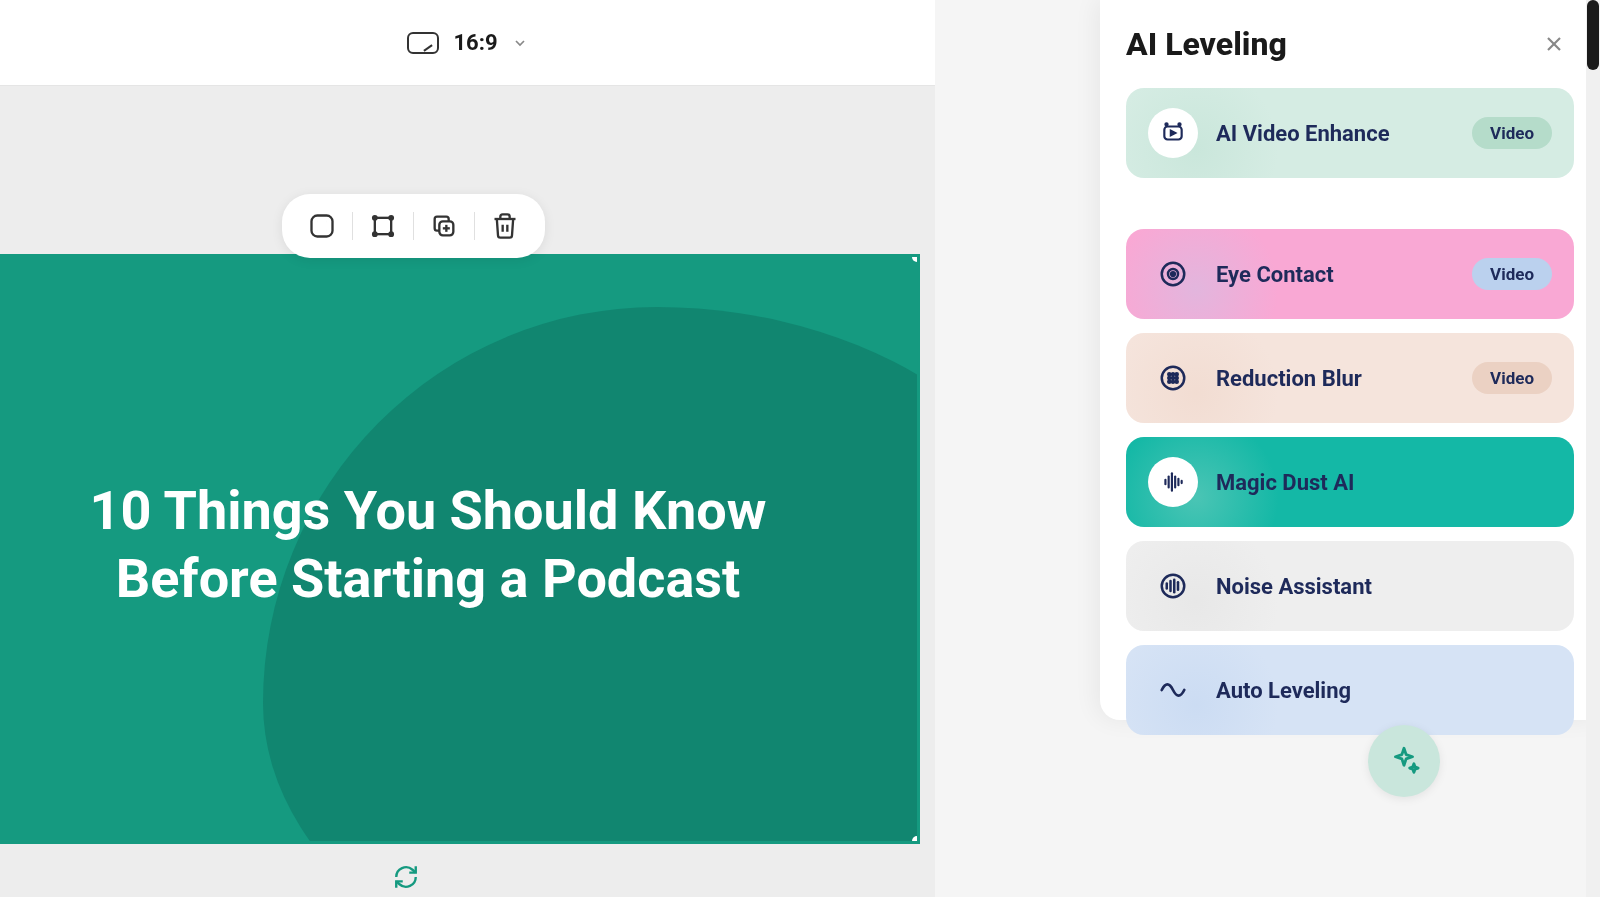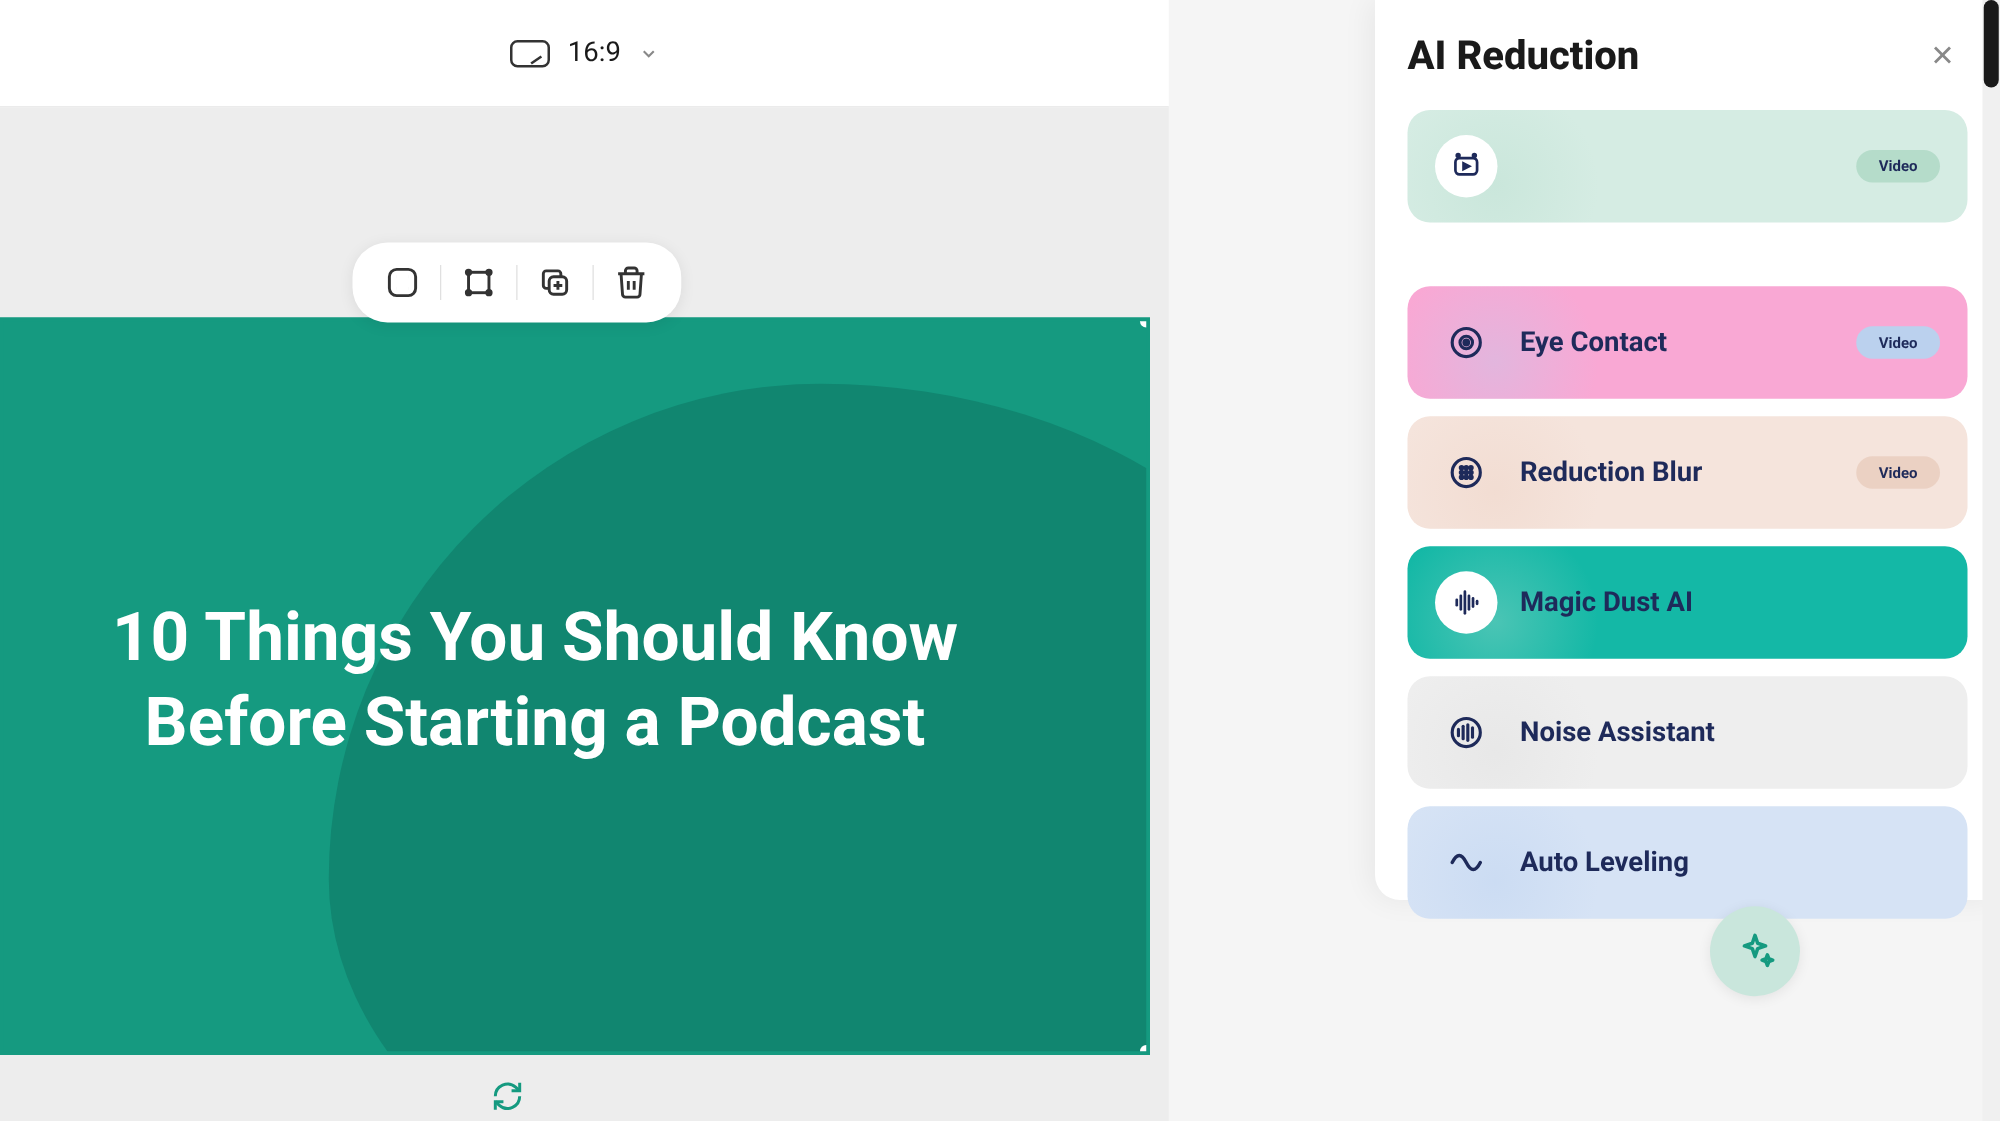--- a/index.html
+++ b/index.html
@@ -51,21 +51,21 @@
       right: 4px;
       bottom: 3px;
       width: 10px;
       height: 2px;
       background: #333;
       transform: rotate(-35deg);
     }
 
     .aspect-label {
       font-size: 22px;
-      font-weight: 400;
+      font-weight: 700;
       color: #1a1a1a;
     }
 
     .chevron-down {
       width: 16px;
       height: 16px;
       color: #888;
     }
 
     
@@ -265,21 +265,21 @@
       font-weight: 700;
       color: #1e2a5a;
       z-index: 1;
       flex: 1;
     }
 
     .tool-badge {
       margin-left: auto;
       padding: 6px 18px;
       border-radius: 16px;
-      font-size: 12px;
+      font-size: 17px;
       font-weight: 700;
       color: #1e2a5a;
       z-index: 1;
     }
     .ai-tool-item.green .tool-badge { background: #b5dcca; }
     .ai-tool-item.blue .tool-badge { background: #bbd1ee; }
     .ai-tool-item.peach .tool-badge { background: #ebd1c3; }
 
     
     .sparkle-fab {
@@ -381,41 +381,42 @@
       <path d="M21 2v6h-6"></path>
       <path d="M3 12a9 9 0 0 1 15-6.7L21 8"></path>
       <path d="M3 22v-6h6"></path>
       <path d="M21 12a9 9 0 0 1-15 6.7L3 16"></path>
     </svg>
   </div>
 </div>
 
 <div class="ai-panel">
   <div class="ai-panel-header">
-    <div class="ai-panel-title">AI Reduction</div>
+    <div class="ai-panel-title">AI Leveling</div>
     <div class="close-btn">
       <svg width="24" height="24" viewBox="0 0 24 24" fill="none" stroke="currentColor" stroke-width="2.2">
         <line x1="18" y1="6" x2="6" y2="18"></line>
         <line x1="6" y1="6" x2="18" y2="18"></line>
       </svg>
     </div>
   </div>
 
   <div class="ai-tools-list">
 
     <div class="ai-tool-item green">
       <div class="tool-bg-decoration"></div>
       <div class="tool-icon solid-white">
         <svg width="26" height="26" viewBox="0 0 24 24" fill="none" stroke="currentColor" stroke-width="2">
           <rect x="4" y="6" width="16" height="12" rx="3"></rect>
           <polygon points="10 10 14 12 10 14" fill="currentColor"></polygon>
           <circle cx="6" cy="4" r="1" fill="currentColor"></circle>
           <circle cx="18" cy="4" r="1" fill="currentColor"></circle>
         </svg>
       </div>
+      <div class="tool-label">AI Video Enhance</div>
       <div class="tool-badge">Video</div>
     </div>
 
     <div class="ai-tool-item blue">
       <div class="tool-bg-decoration"></div>
       <div class="tool-icon">
         <svg width="30" height="30" viewBox="0 0 24 24" fill="none" stroke="currentColor" stroke-width="2">
           <circle cx="12" cy="12" r="9"></circle>
           <circle cx="12" cy="12" r="4"></circle>
           <circle cx="12" cy="12" r="1.5" fill="currentColor"></circle>

